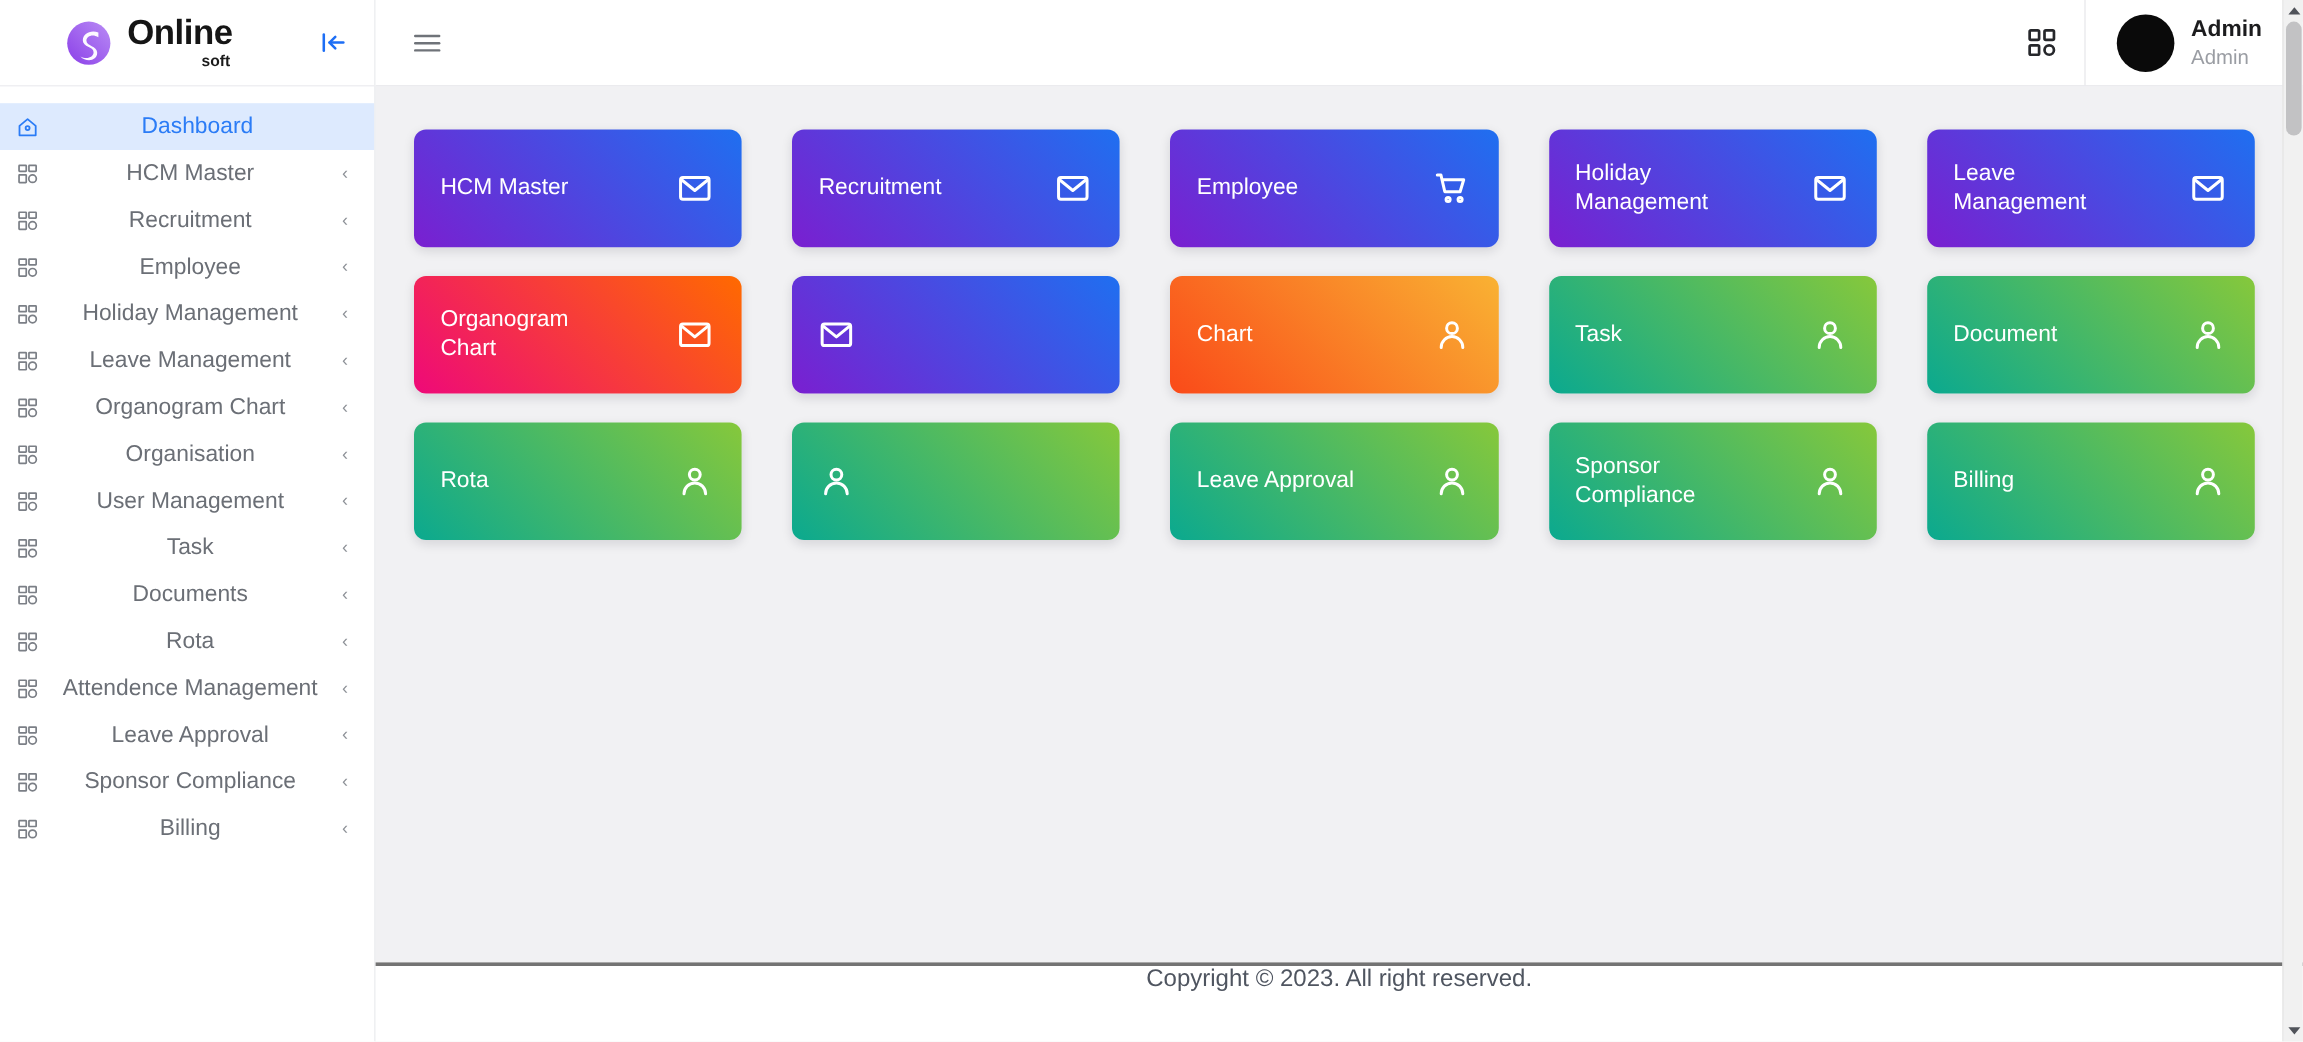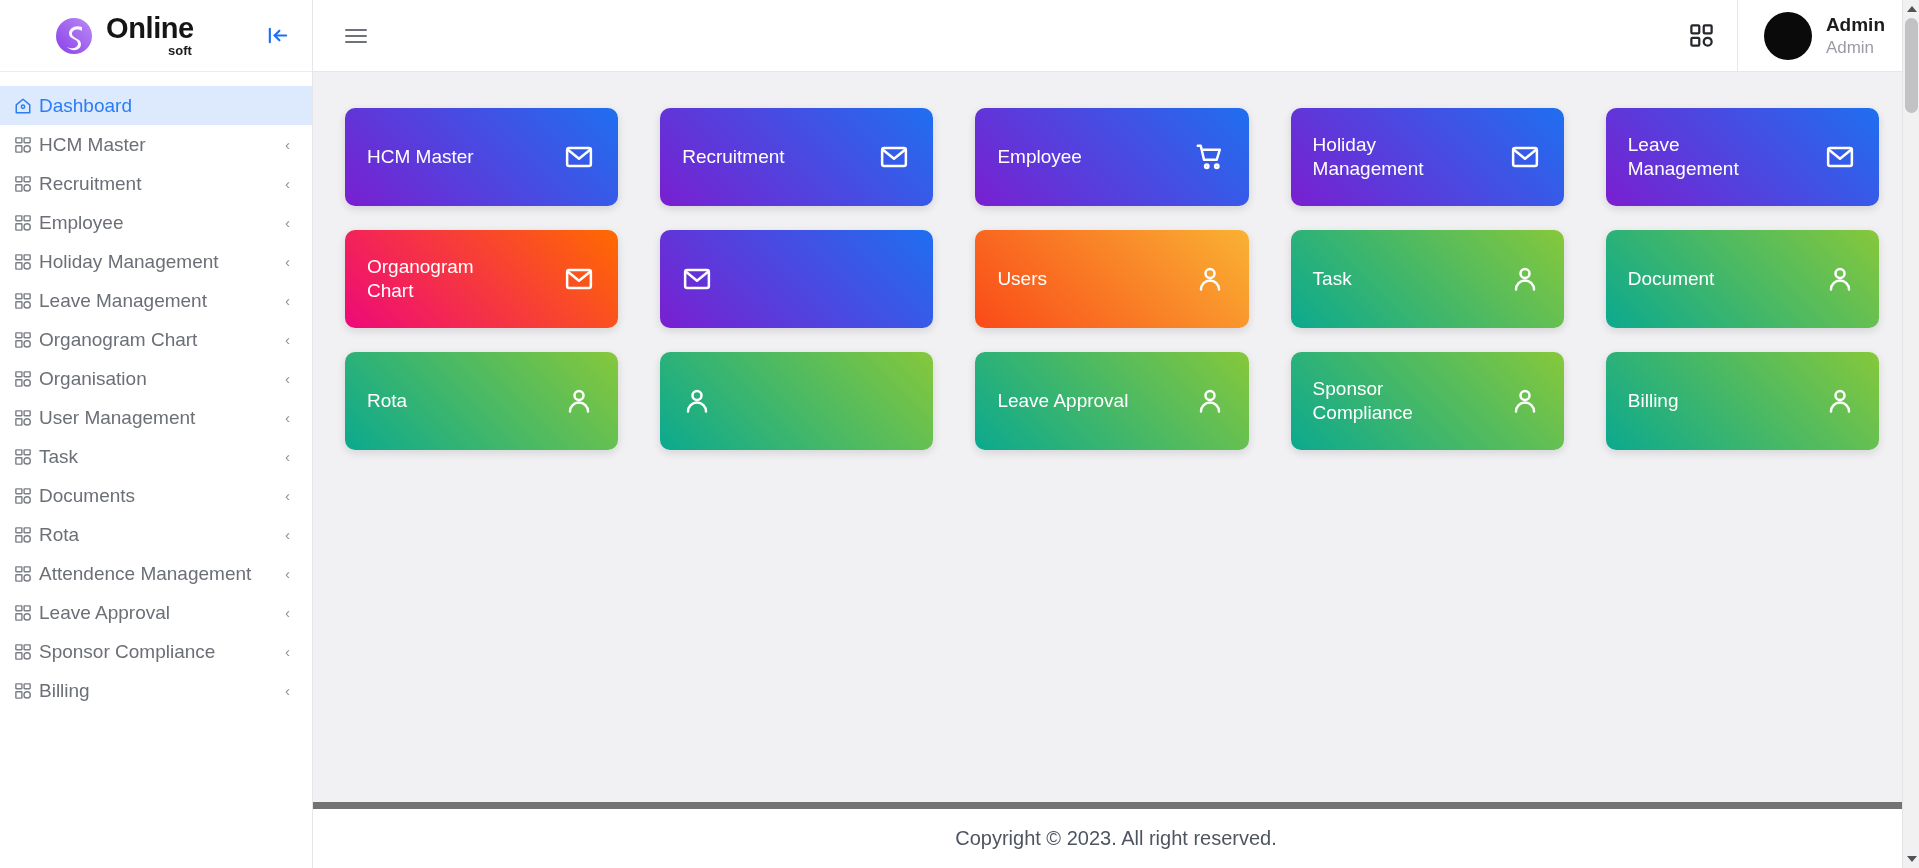--- a/index.html
+++ b/index.html
@@ -33,21 +33,21 @@
     cursor: pointer; color: #1d6ef5;
   }
 
   .nav { padding-top: 14px; overflow: hidden; }
   .nav-item {
     display: flex; align-items: center; gap: 7px;
     height: 39px; padding: 0 22px 0 14px;
     font-size: 19px; color: #6b6f76; cursor: pointer;
     white-space: nowrap;
   }
-  .nav-item .nav-label { flex: 1 1 auto; }
+  .nav-item .nav-label { flex: 1 1 auto; text-align: center; }
   .nav-item.active { background: #ddeafe; color: #2b7cf6; }
   .nav-item.active .nav-ico { color: #2b7cf6; }
   .nav-ico { width: 18px; height: 18px; flex: 0 0 18px; color: #7b7f86; display: flex; align-items: center; justify-content: center; }
   .chev { flex: 0 0 auto; color: #8d9197; font-size: 15px; line-height: 1; }
 
   
   .main { flex: 1 1 auto; display: flex; flex-direction: column; height: 868px; min-width: 0; position: relative; background: #f1f1f3; }
   .topbar {
     height: 72px; flex: 0 0 72px; background: #ffffff;
     display: flex; align-items: center; border-bottom: 1px solid #e7e7ea;
@@ -68,22 +68,22 @@
     height: 98px; border-radius: 10px;
     display: flex; align-items: center; justify-content: space-between;
     padding: 0 24px 0 22px; color: #ffffff; cursor: pointer;
     box-shadow: 0 3px 9px rgba(20,20,40,0.13);
   }
   .card-title { font-size: 19px; font-weight: 500; line-height: 1.27; max-width: 68%; }
   .card-ico { flex: 0 0 auto; display: flex; align-items: center; justify-content: center; }
 
   .footer {
     height: 66px; flex: 0 0 66px; background: #ffffff;
-    border-top: 7px solid #737373;
-    display: flex; align-items: center; justify-content: center;
+    border-top: 3px solid #737373;
+    display: flex; align-items: flex-start; justify-content: center;
     font-size: 20px; color: #4f5560;
   }
 
   
   .scrollbar { position: absolute; top: 0; right: 0; width: 17px; height: 868px; background: #f1f1f1; border-left: 1px solid #e3e3e3; }
   .sb-arrow { width: 17px; height: 18px; display: flex; align-items: center; justify-content: center; background: #f1f1f1; cursor: pointer; }
   .sb-arrow i { width: 0; height: 0; border-left: 5px solid transparent; border-right: 5px solid transparent; }
   .sb-up i { border-bottom: 6px solid #50535a; }
   .sb-down i { border-top: 6px solid #50535a; }
   .sb-thumb { position: absolute; top: 18px; left: 2px; width: 13px; height: 95px; background: #c2c2c4; border-radius: 7px; cursor: pointer; }
@@ -401,21 +401,21 @@
           </div>
           <div class="card" style="background: linear-gradient(45deg, rgb(122, 31, 208) 0%, rgb(31, 111, 240) 100%);">
             <span class="card-ico">
               <svg viewBox="0 0 24 24" width="30" height="30" fill="none" stroke="#ffffff" stroke-width="2" stroke-linecap="round" stroke-linejoin="round">
                 <rect x="2.5" y="4.8" width="19" height="14.4" rx="1.6"></rect>
                 <path d="M3.4 6.4 12 13.4l8.6-7"></path>
               </svg>
             </span>
           </div>
           <div class="card" style="background: linear-gradient(45deg, rgb(250, 74, 25) 0%, rgb(249, 178, 51) 100%);">
-            <span class="card-title">Users</span>
+            <span class="card-title">Chart</span>
             <span class="card-ico">
               <svg viewBox="0 0 24 24" width="30" height="30" fill="none" stroke="#ffffff" stroke-width="2" stroke-linecap="round" stroke-linejoin="round">
                 <circle cx="12" cy="7.6" r="3.6"></circle>
                 <path d="M4.8 20.4a7.2 7.2 0 0 1 14.4 0"></path>
               </svg>
             </span>
           </div>
           <div class="card" style="background: linear-gradient(45deg, rgb(11, 169, 143) 0%, rgb(134, 200, 59) 100%);">
             <span class="card-title">Task</span>
             <span class="card-ico">

